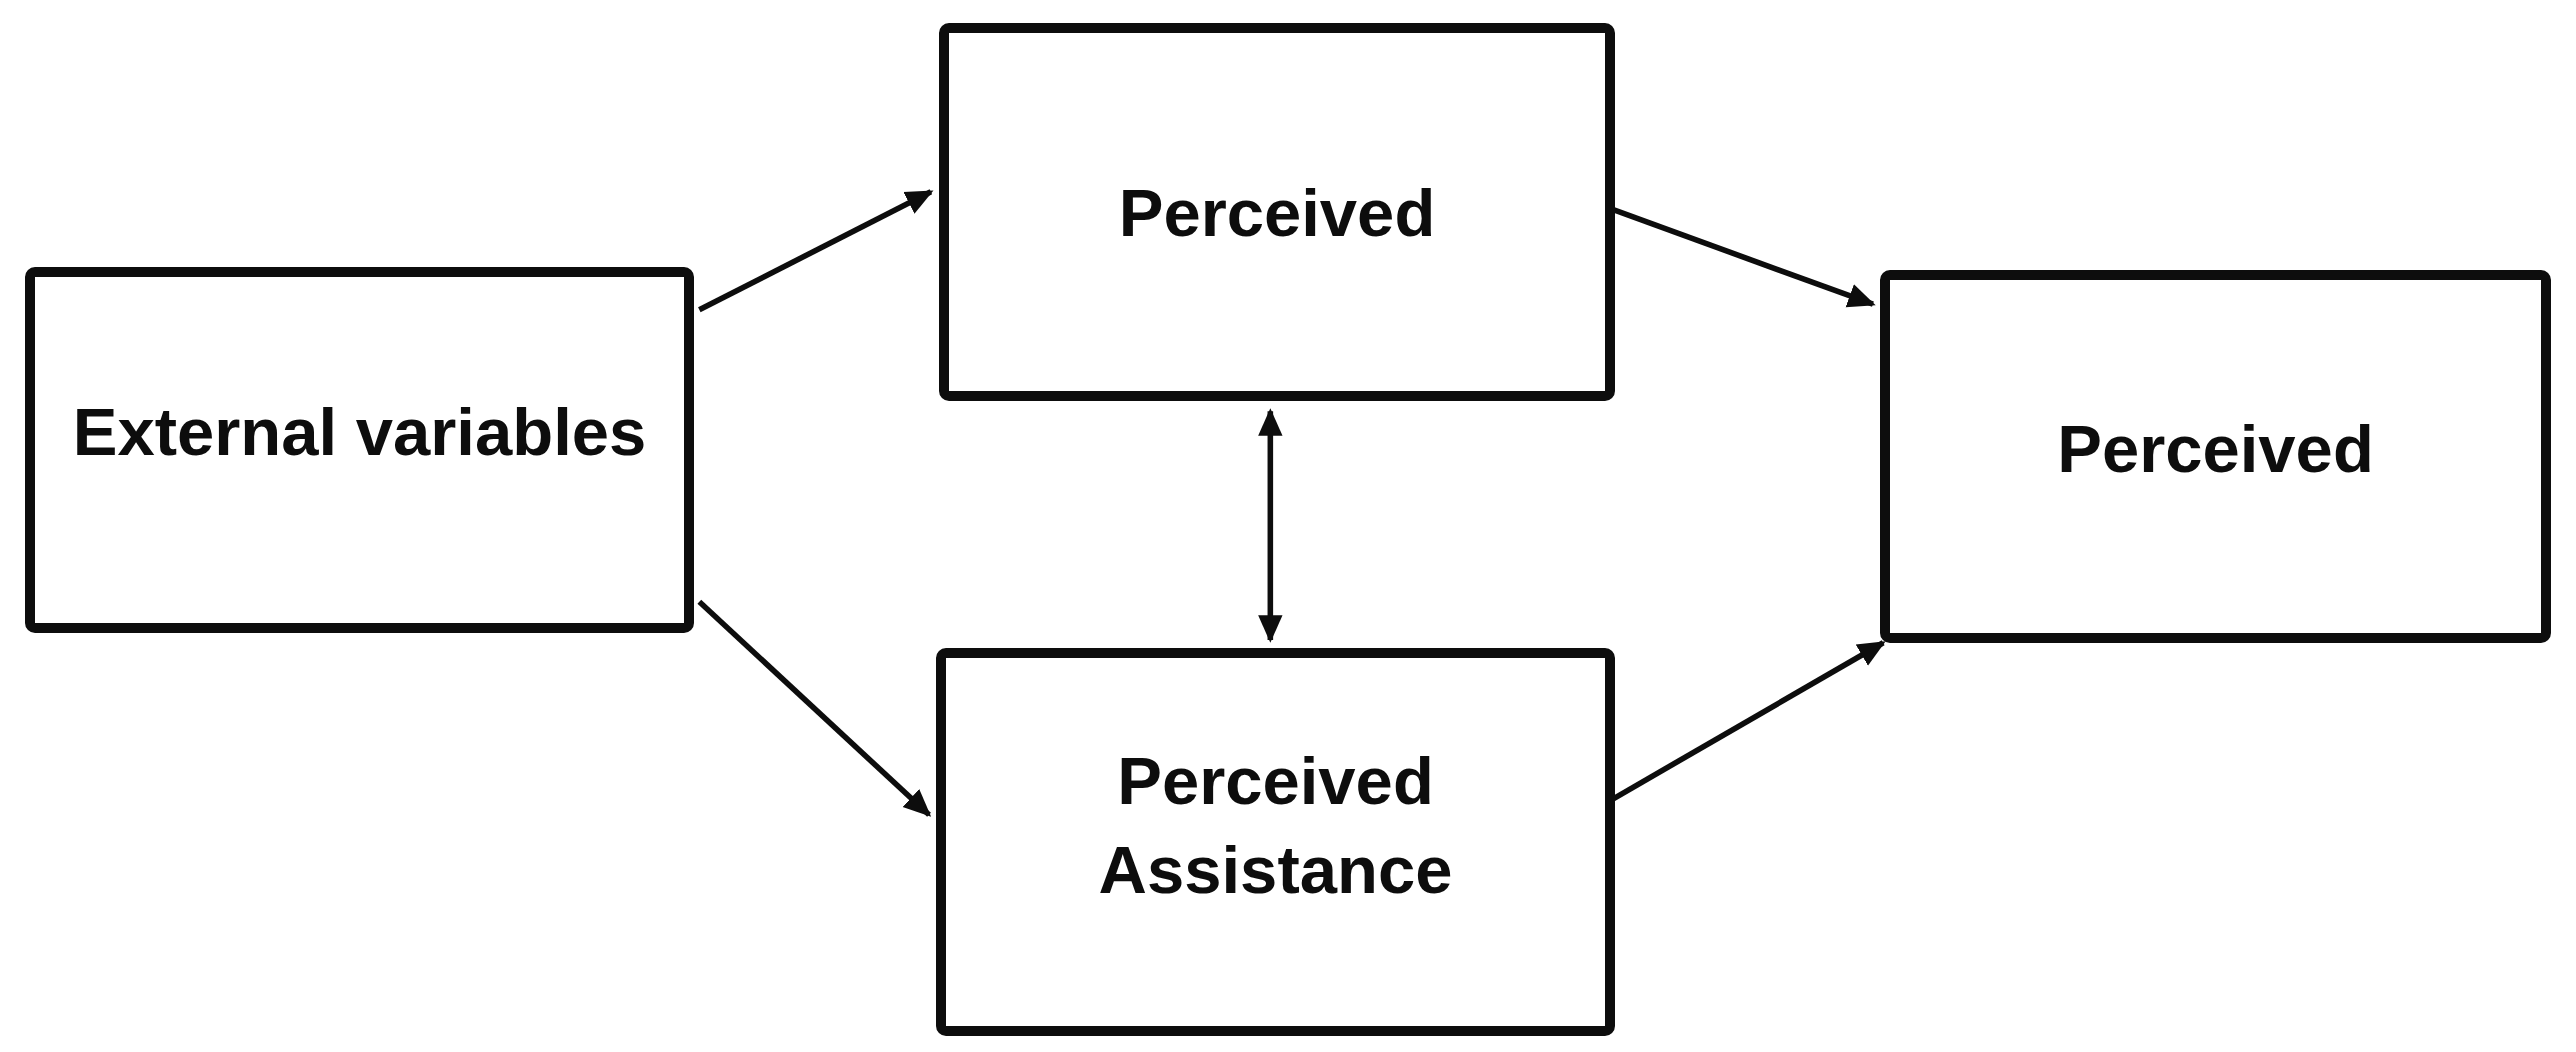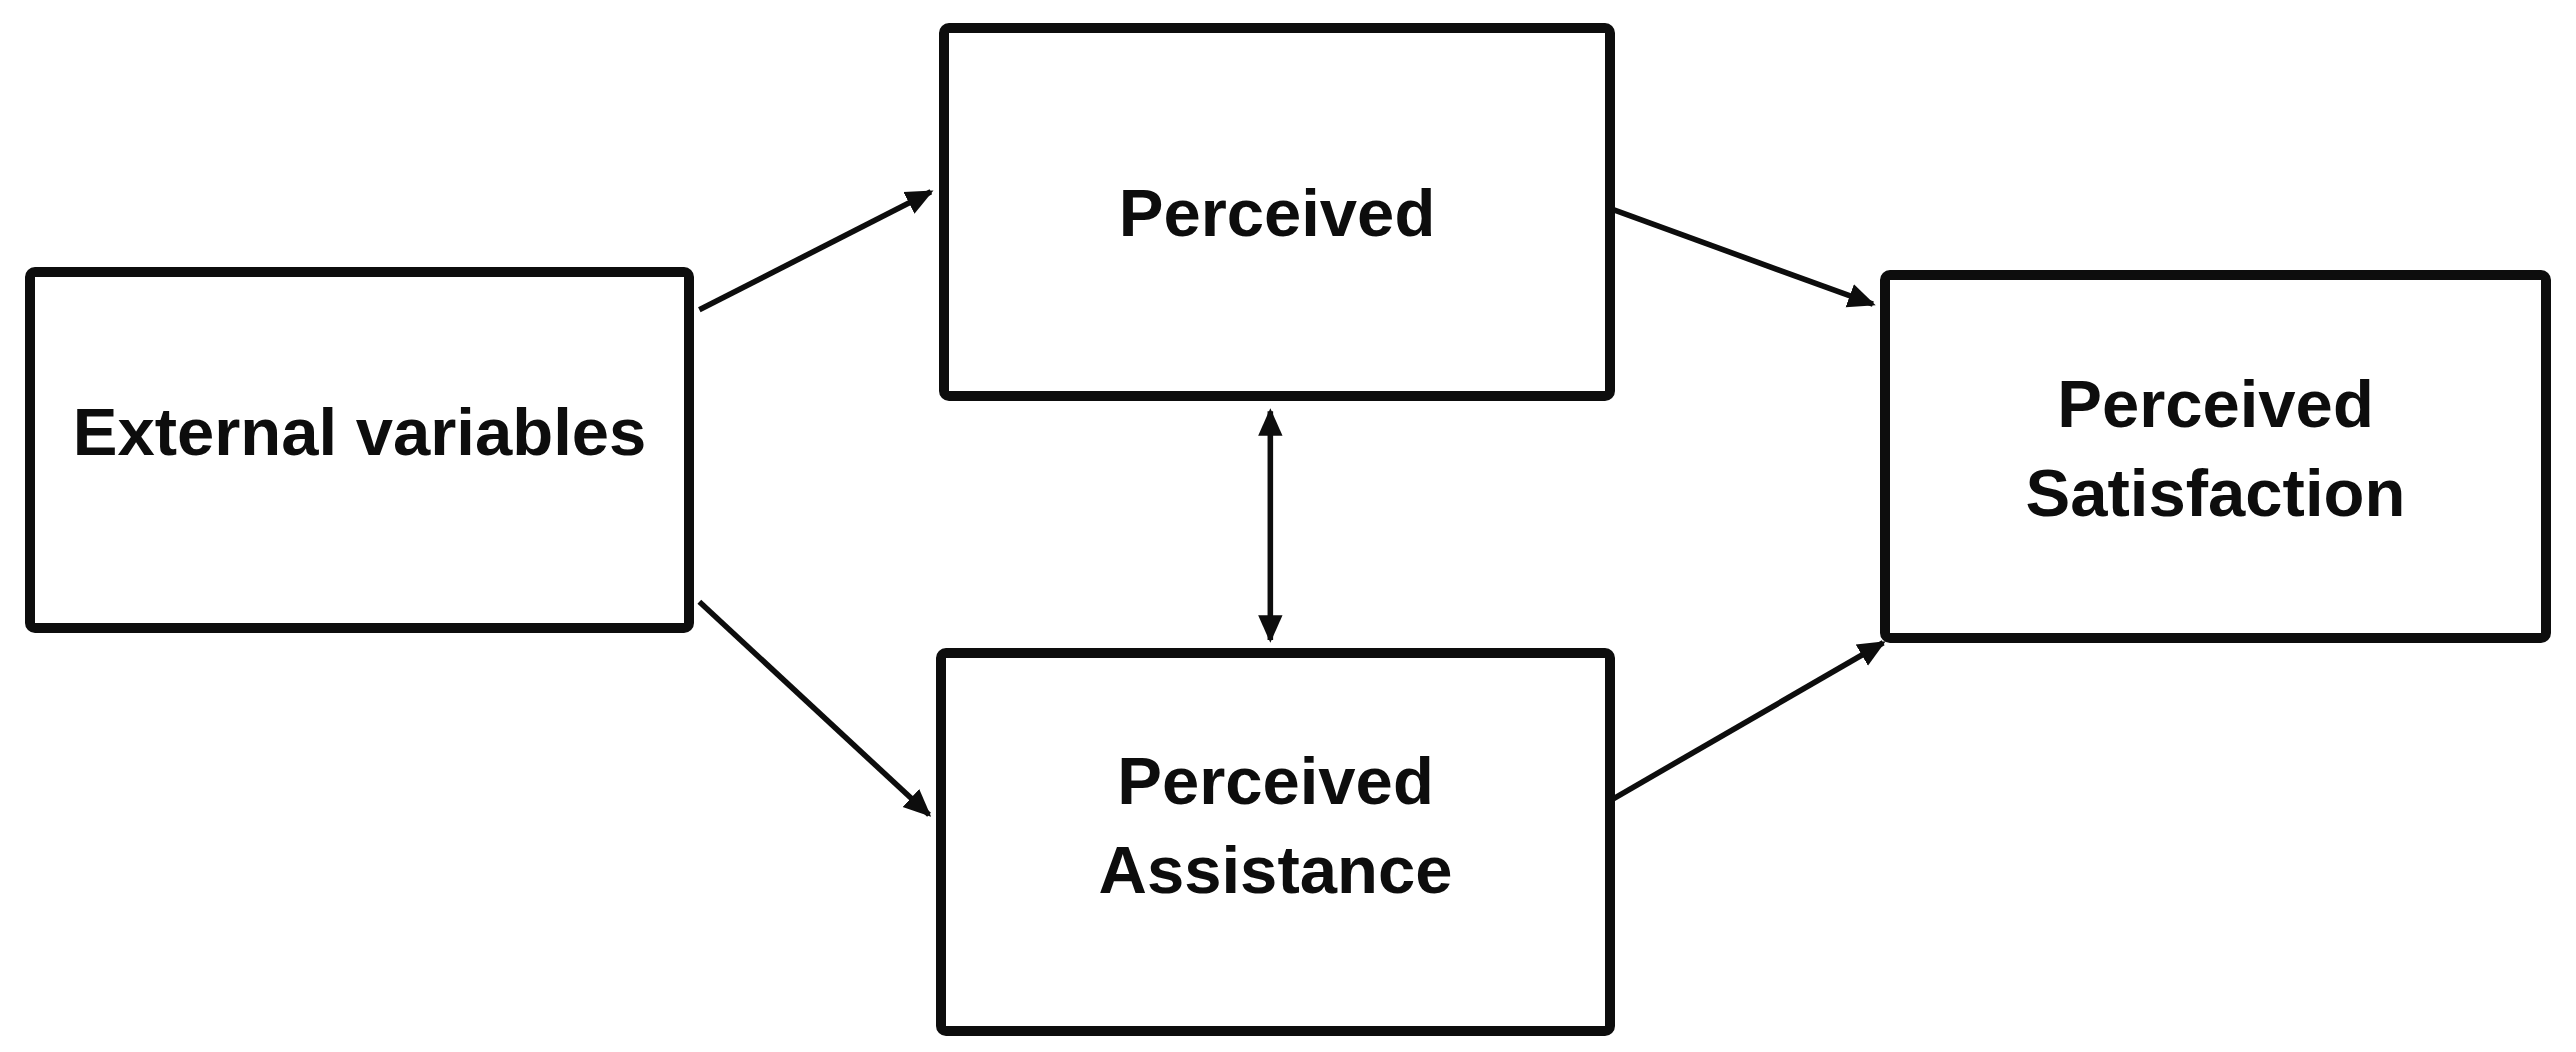--- a/index.html
+++ b/index.html
@@ -95,17 +95,16 @@
     <span class="line">Perceived</span>
   </div>
 
   <div class="node" id="node-perceived-assistance">
     <span class="line">Perceived</span>
     <span class="line">Assistance</span>
   </div>
 
   <div class="node" id="node-perceived-satisfaction">
     <span class="line">Perceived</span>
-    <span class="line">Satisfaction</span>
   </div>
 
 </div>
 
 
 </body></html>

